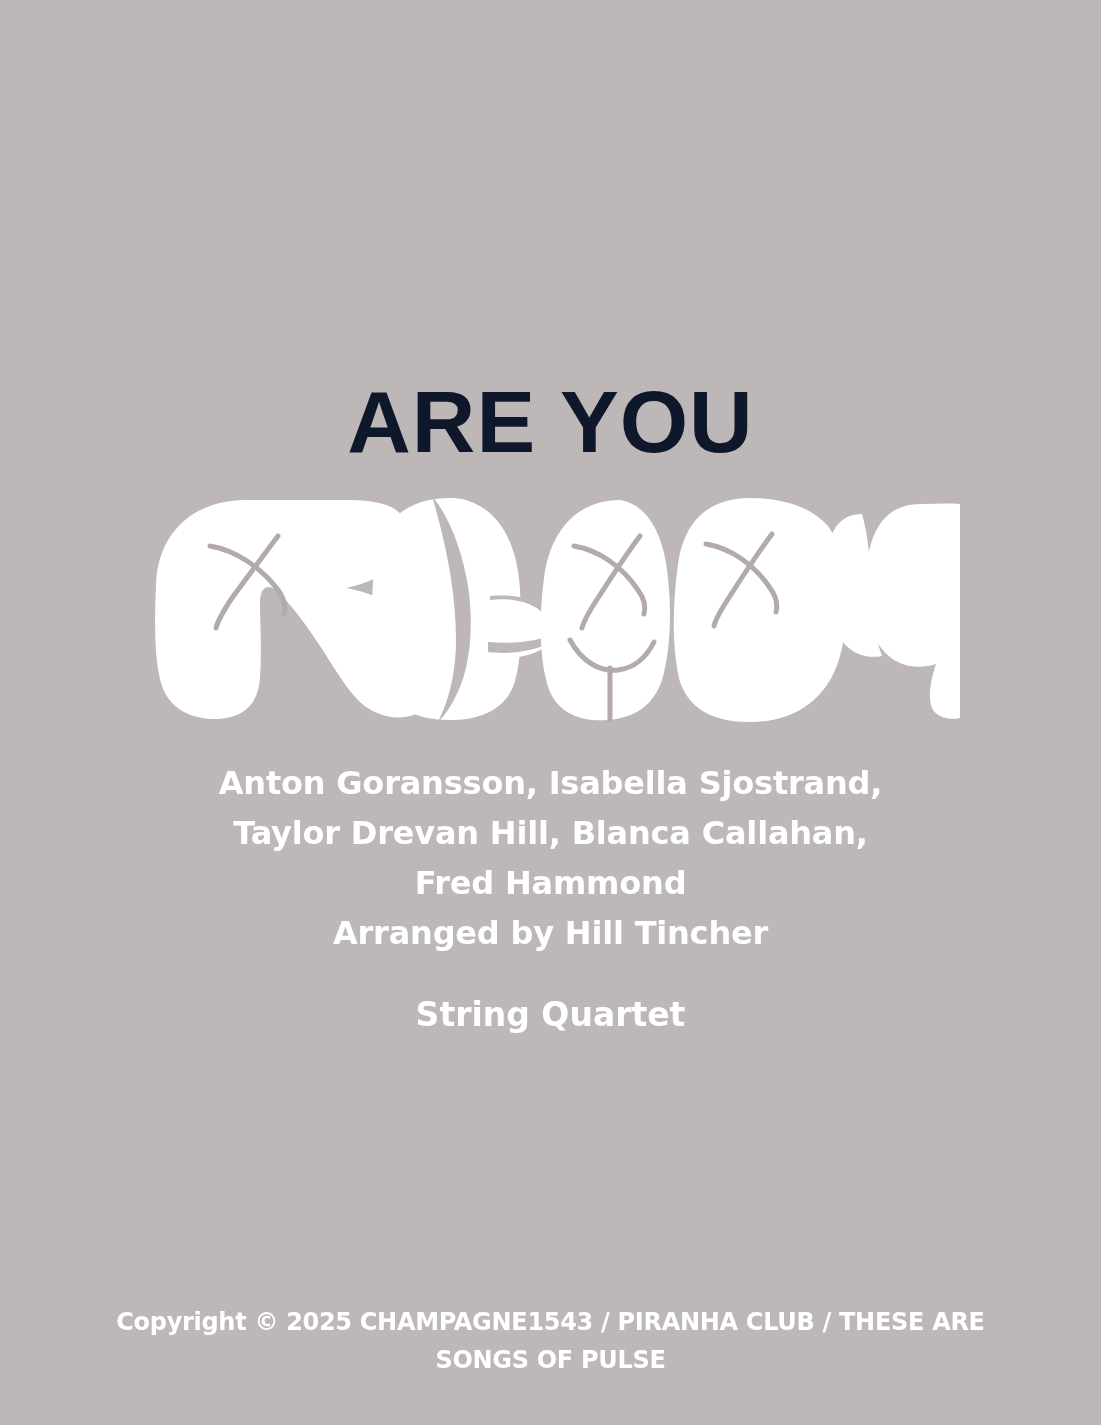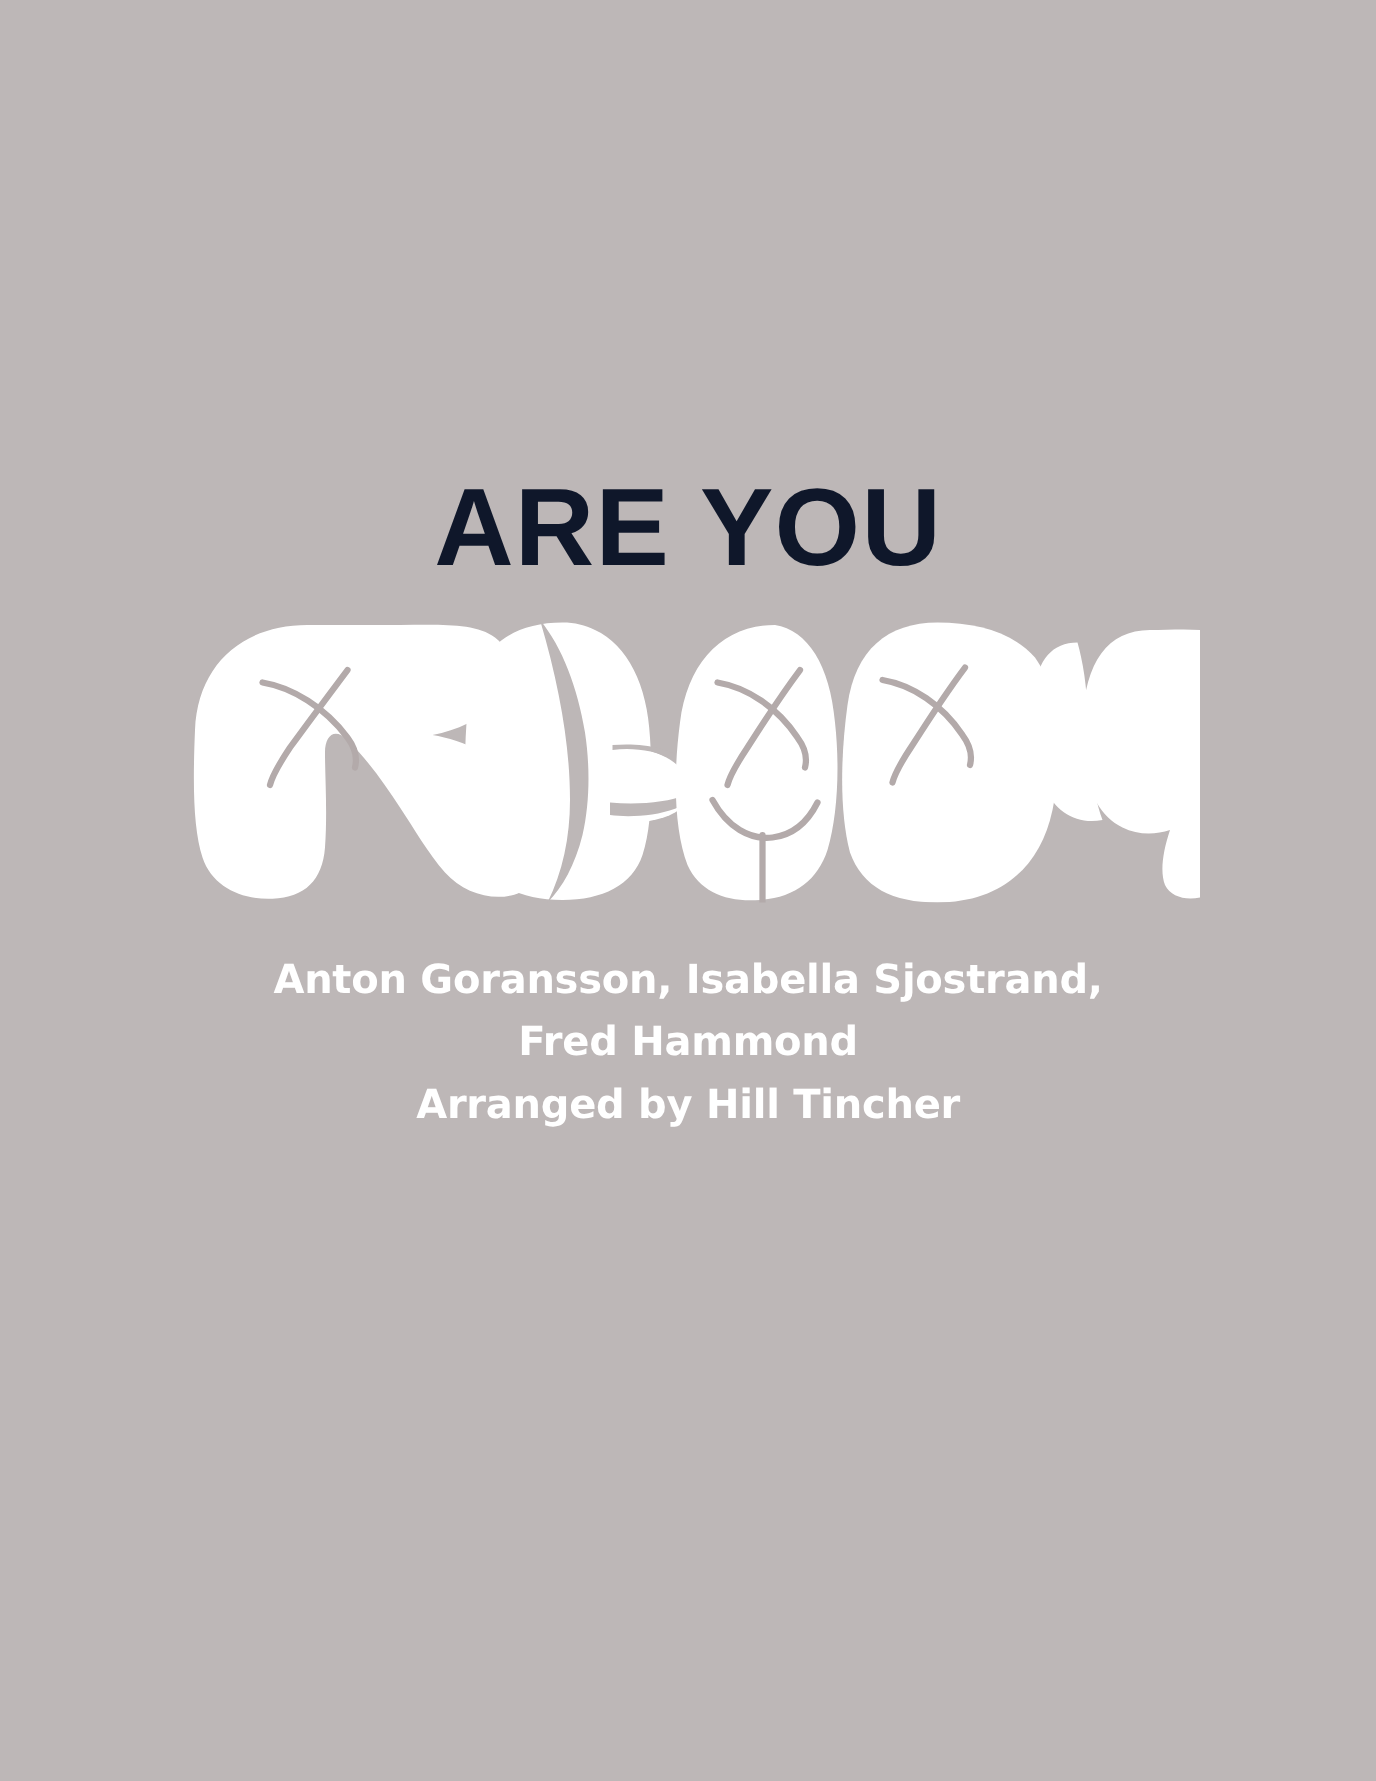--- a/index.html
+++ b/index.html
@@ -244,19 +244,25 @@
           C 866 48, 852 22, 822 14
           C 806 10, 788 12, 770 12
           Z"></path>
       </g>
 
     </svg>
   </div>
 
   <div class="credits">
     <div>Anton Goransson, Isabella Sjostrand,</div>
+    <div>Taylor Drevan Hill, Blanca Callahan,</div>
     <div>Fred Hammond</div>
     <div>Arranged by Hill Tincher</div>
   </div>
 
-
+  <div class="instrumentation">String Quartet</div>
+
+  <div class="copyright">
+    <div>Copyright © 2025 CHAMPAGNE1543 / PIRANHA CLUB / THESE ARE</div>
+    <div>SONGS OF PULSE</div>
+  </div>
 
 </div>
 
 </body></html>

